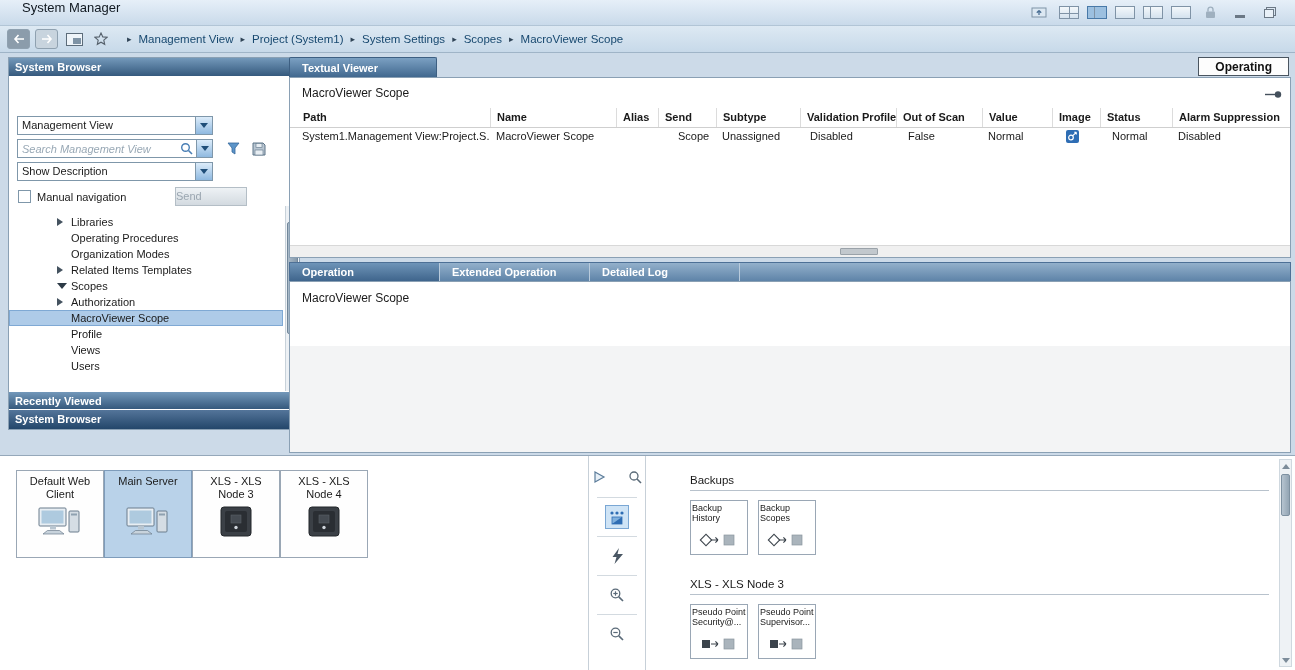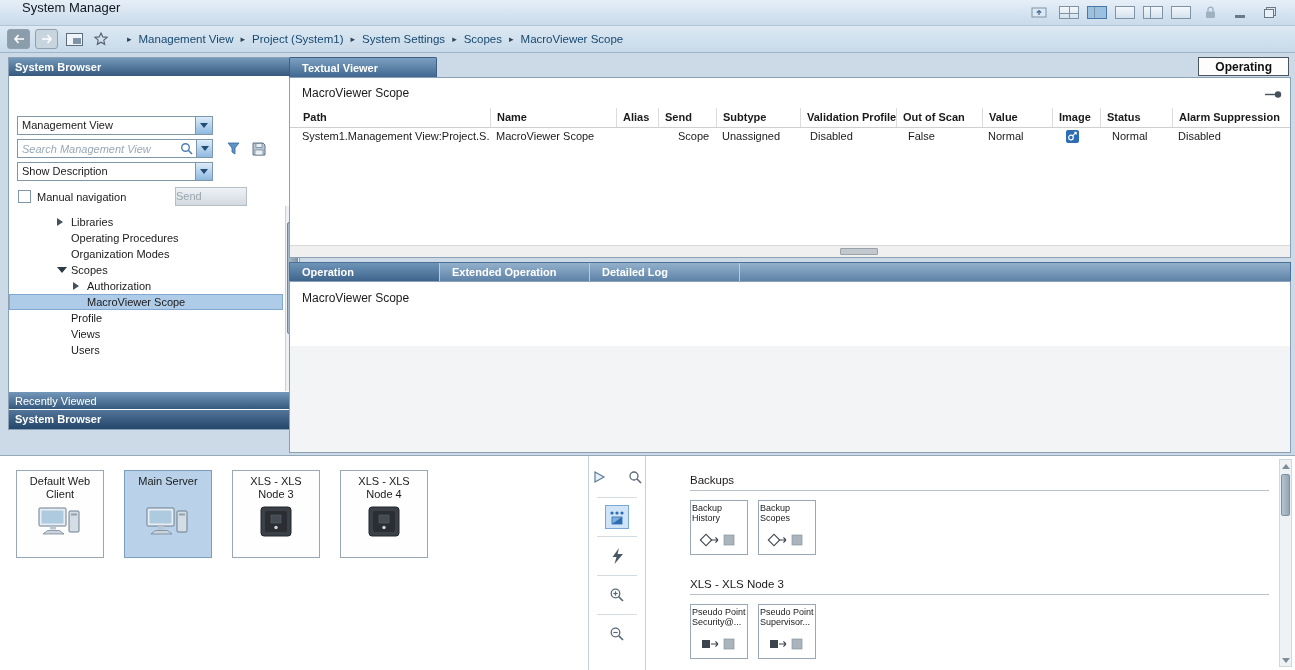--- a/index.html
+++ b/index.html
@@ -47,32 +47,32 @@
   .search-dd{width:17px;height:19px;background:linear-gradient(#dcecfa,#8fb9e0);border:1px solid #7f97aa;display:flex;align-items:center;justify-content:center;flex:none}
   .mini-ico{display:flex;align-items:center;justify-content:center;flex:none}
   .manual-row{display:flex;align-items:center;margin-top:6px}
   .chk{width:13px;height:13px;border:1px solid #7f97aa;background:#fff;flex:none;margin-left:1px}
   .chk-label{margin-left:6px}
   .send-btn{margin-left:auto;margin-right:44px;width:72px;height:19px;background:linear-gradient(#eef2f5,#d3dae0);color:#9aa6b0;border:1px solid #b4bec6;text-align:left;line-height:17px}
 
   
   .tree{flex:1;position:relative;padding:8px 16px 0 0;overflow:hidden}
   .tree-item{height:16px;display:flex;align-items:center;font-size:11px;padding-left:48px;cursor:default;white-space:nowrap}
-  .tree-item.lvl2{padding-left:64px}
+  .tree-item.lvl2{padding-left:48px}
   .tree-item.selected{background:#aecbe8;outline:1px solid #7fa9d4;outline-offset:-1px}
   .exp{width:14px;flex:none;display:flex;align-items:center}
   .exp.collapsed::before{content:"";width:0;height:0;border-left:6px solid #44525f;border-top:4px solid transparent;border-bottom:4px solid transparent}
   .exp.expanded::before{content:"";width:0;height:0;border-top:6px solid #2c3a46;border-left:5px solid transparent;border-right:5px solid transparent}
   .vsb{position:absolute;right:0;top:0;bottom:0;width:14px;background:#edf1f5;border-left:1px solid #c8d2da}
   .vsb .arrow{height:13px;display:flex;align-items:center;justify-content:center}
   .tri-up{width:0;height:0;border-bottom:5px solid #7c8c9a;border-left:4px solid transparent;border-right:4px solid transparent}
   .tri-dn{width:0;height:0;border-top:5px solid #7c8c9a;border-left:4px solid transparent;border-right:4px solid transparent}
   .vsb .thumb{position:absolute;left:1px;right:1px;top:16px;height:112px;background:linear-gradient(90deg,#a9bac9,#8599ab);border:1px solid #72879a;border-radius:2px}
   .vsb .arrow.bottom{position:absolute;bottom:0;left:0;right:0}
-  .recent-bar{height:18px;background:linear-gradient(#7398ba,#35597d);color:#fff;font-weight:normal;line-height:18px;padding:0 6px;border-top:1px solid #fff;flex:none}
+  .recent-bar{height:18px;background:linear-gradient(#7398ba,#35597d);color:#fff;font-weight:bold;line-height:18px;padding:0 6px;border-top:1px solid #fff;flex:none}
   .sb-bottom{height:20px;background:linear-gradient(#54759a,#23466a);color:#fff;font-weight:bold;line-height:19px;padding:0 6px;border-top:1px solid #fff;flex:none}
 
   
   .right-panel{position:absolute;left:289px;top:57px;width:1002px;height:396px}
   .tab-main{position:absolute;left:0;top:0;width:148px;height:20px;background:linear-gradient(#7ba0c2,#41688f);color:#fff;font-weight:bold;line-height:20px;padding-left:12px;border:1px solid #3d5f82;border-bottom:0;border-radius:2px 2px 0 0}
   .operating-btn{position:absolute;right:2px;top:0;height:19px;background:#fdfdfd;border:1px solid #4a5560;font-weight:bold;font-size:12px;line-height:16px;padding:0 16px;color:#111}
   .viewer-panel{position:absolute;left:0;top:20px;width:1002px;height:181px;background:#fff;border:1px solid #8aa0b4}
   .viewer-title{font-size:12px;padding:8px 0 0 12px}
   .pin{position:absolute;right:8px;top:11px}
   .grid{position:absolute;left:0;top:30px;right:0}
@@ -91,21 +91,21 @@
 
   .op-tabbar{position:absolute;left:0;top:205px;width:1002px;height:19px;background:linear-gradient(#93b0cb,#5e83a8);display:flex;border:1px solid #4d7096;border-bottom:0}
   .op-tab{width:150px;color:#fff;font-weight:bold;line-height:18px;padding-left:12px;border-right:1px solid #b9cbdc;font-size:11px;flex:none}
   .op-tab.active{background:linear-gradient(#6e94b8,#3f658c)}
   .op-content{position:absolute;left:0;top:224px;width:1002px;height:172px;background:#fff;border:1px solid #8aa0b4}
   .op-title{font-size:12px;padding:9px 0 0 12px}
   .op-lower{position:absolute;left:0;right:0;bottom:0;top:64px;background:#f3f4f5}
 
   
   .bottom-panel{position:absolute;left:0;top:455px;width:1295px;height:215px;background:#fff;border-top:1px solid #95a8ba}
-  .nodes{position:absolute;left:16px;top:14px;display:flex;gap:20px}
+  .nodes{position:absolute;left:16px;top:14px;display:flex;gap:0}
   .node-card{width:88px;height:88px;border:1px solid #9aa7b5;background:#fefefe;display:flex;flex-direction:column;align-items:center}
   .node-card.selected{background:#b9d2e9;border-color:#7e9cbb}
   .node-label{font-size:11px;line-height:13px;text-align:center;padding:4px 3px 0;height:32px;width:100%}
   .node-icon{margin-top:3px}
   .vtoolbar{position:absolute;left:588px;top:0;bottom:0;width:58px;background:#fff;border-left:1px solid #c7d0d8;border-right:1px solid #c7d0d8;display:flex;flex-direction:column;align-items:center;padding-top:8px}
   .vt-row{display:flex;gap:12px;align-items:center;height:26px}
   .vt-div{width:40px;height:1px;background:#d3dae0;margin:7px 0}
   .vt-btn{width:24px;height:24px;display:flex;align-items:center;justify-content:center}
   .vt-btn.selected{background:#cfe4f6;border:1px solid #7aa7d4}
   .sections{position:absolute;left:690px;right:26px;top:12px}
@@ -243,20 +243,24 @@
     </div>
     <div class="tree-item lvl1">
       <span class="exp"></span>
       <span>Operating Procedures</span>
     </div>
     <div class="tree-item lvl1">
       <span class="exp"></span>
       <span>Organization Modes</span>
     </div>
     <div class="tree-item lvl1">
+      <span class="exp collapsed"></span>
+      <span>Related Items Templates</span>
+    </div>
+    <div class="tree-item lvl1">
       <span class="exp expanded"></span>
       <span>Scopes</span>
     </div>
     <div class="tree-item lvl2">
       <span class="exp collapsed"></span>
       <span>Authorization</span>
     </div>
     <div class="tree-item lvl2 selected">
       <span class="exp"></span>
       <span>MacroViewer Scope</span>

